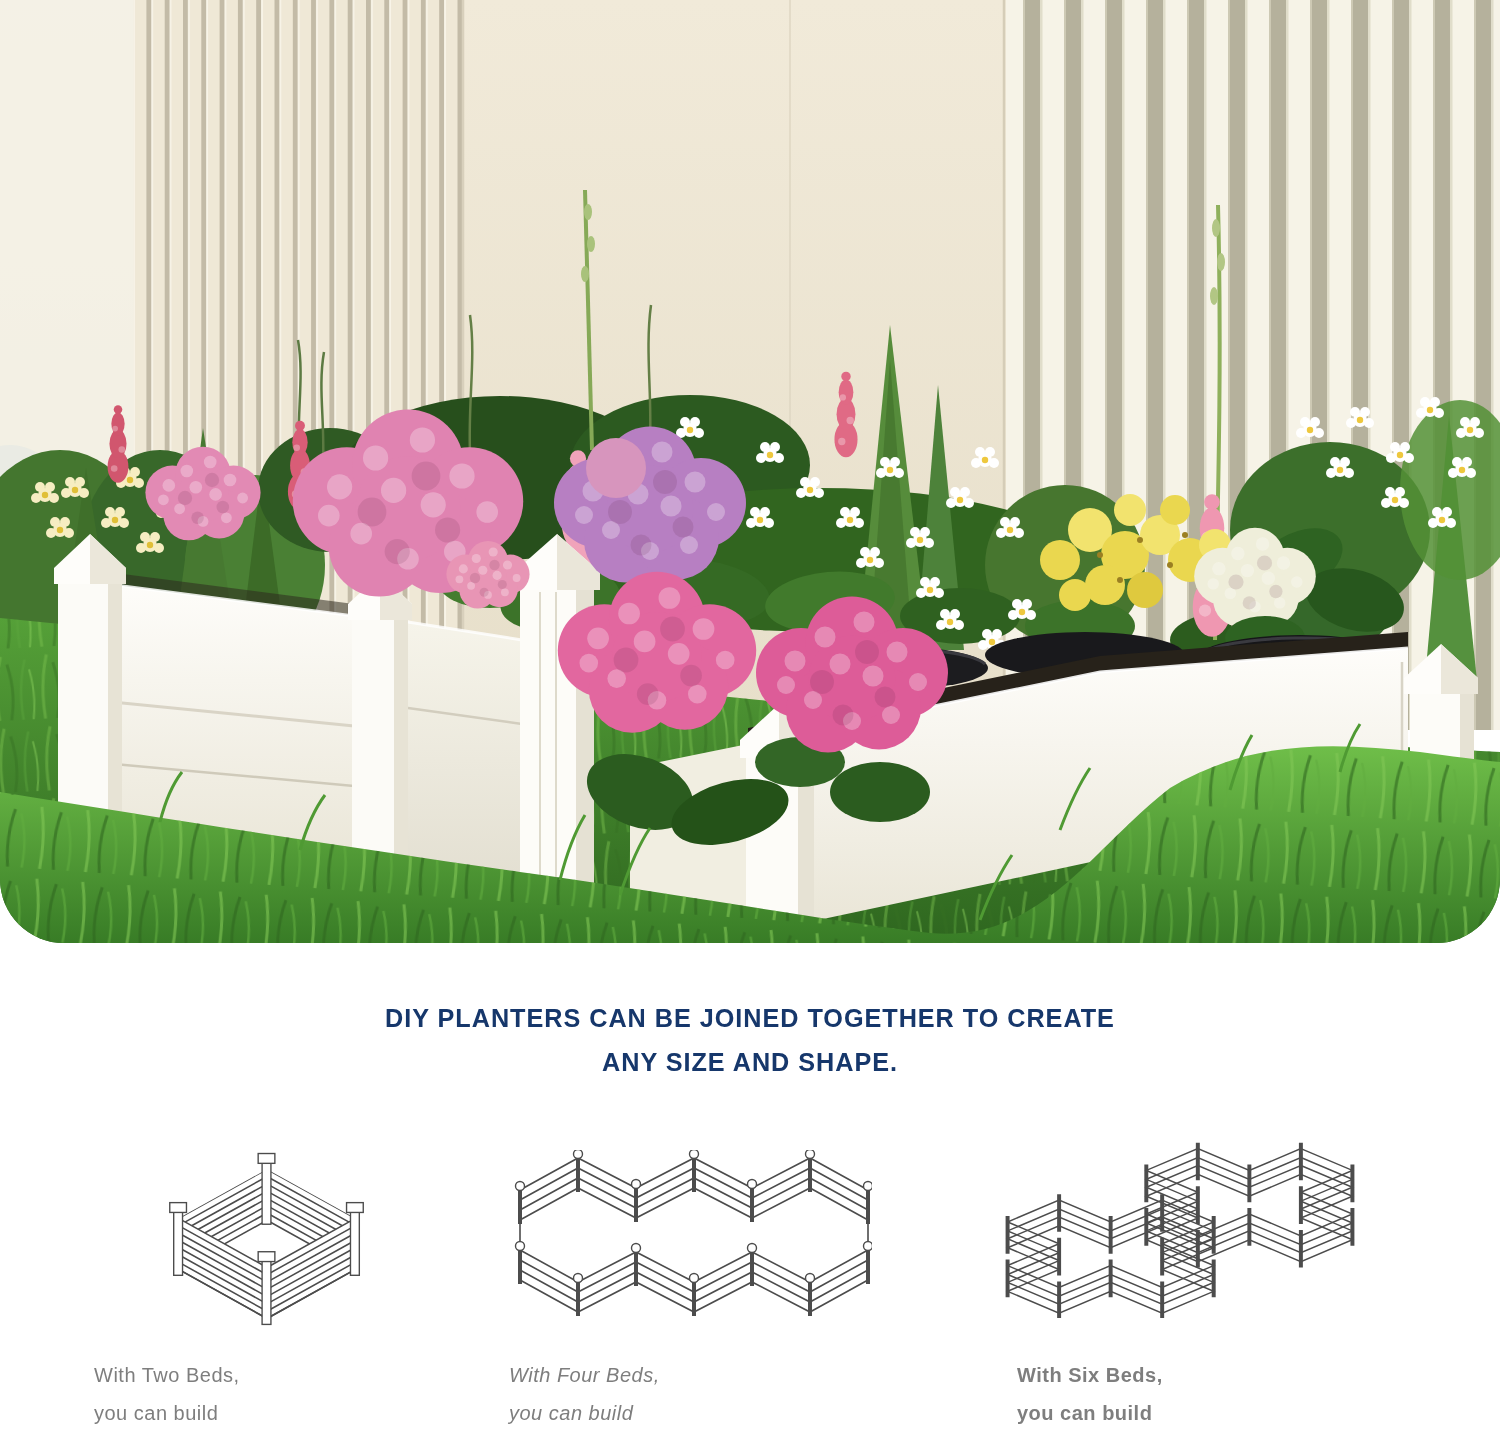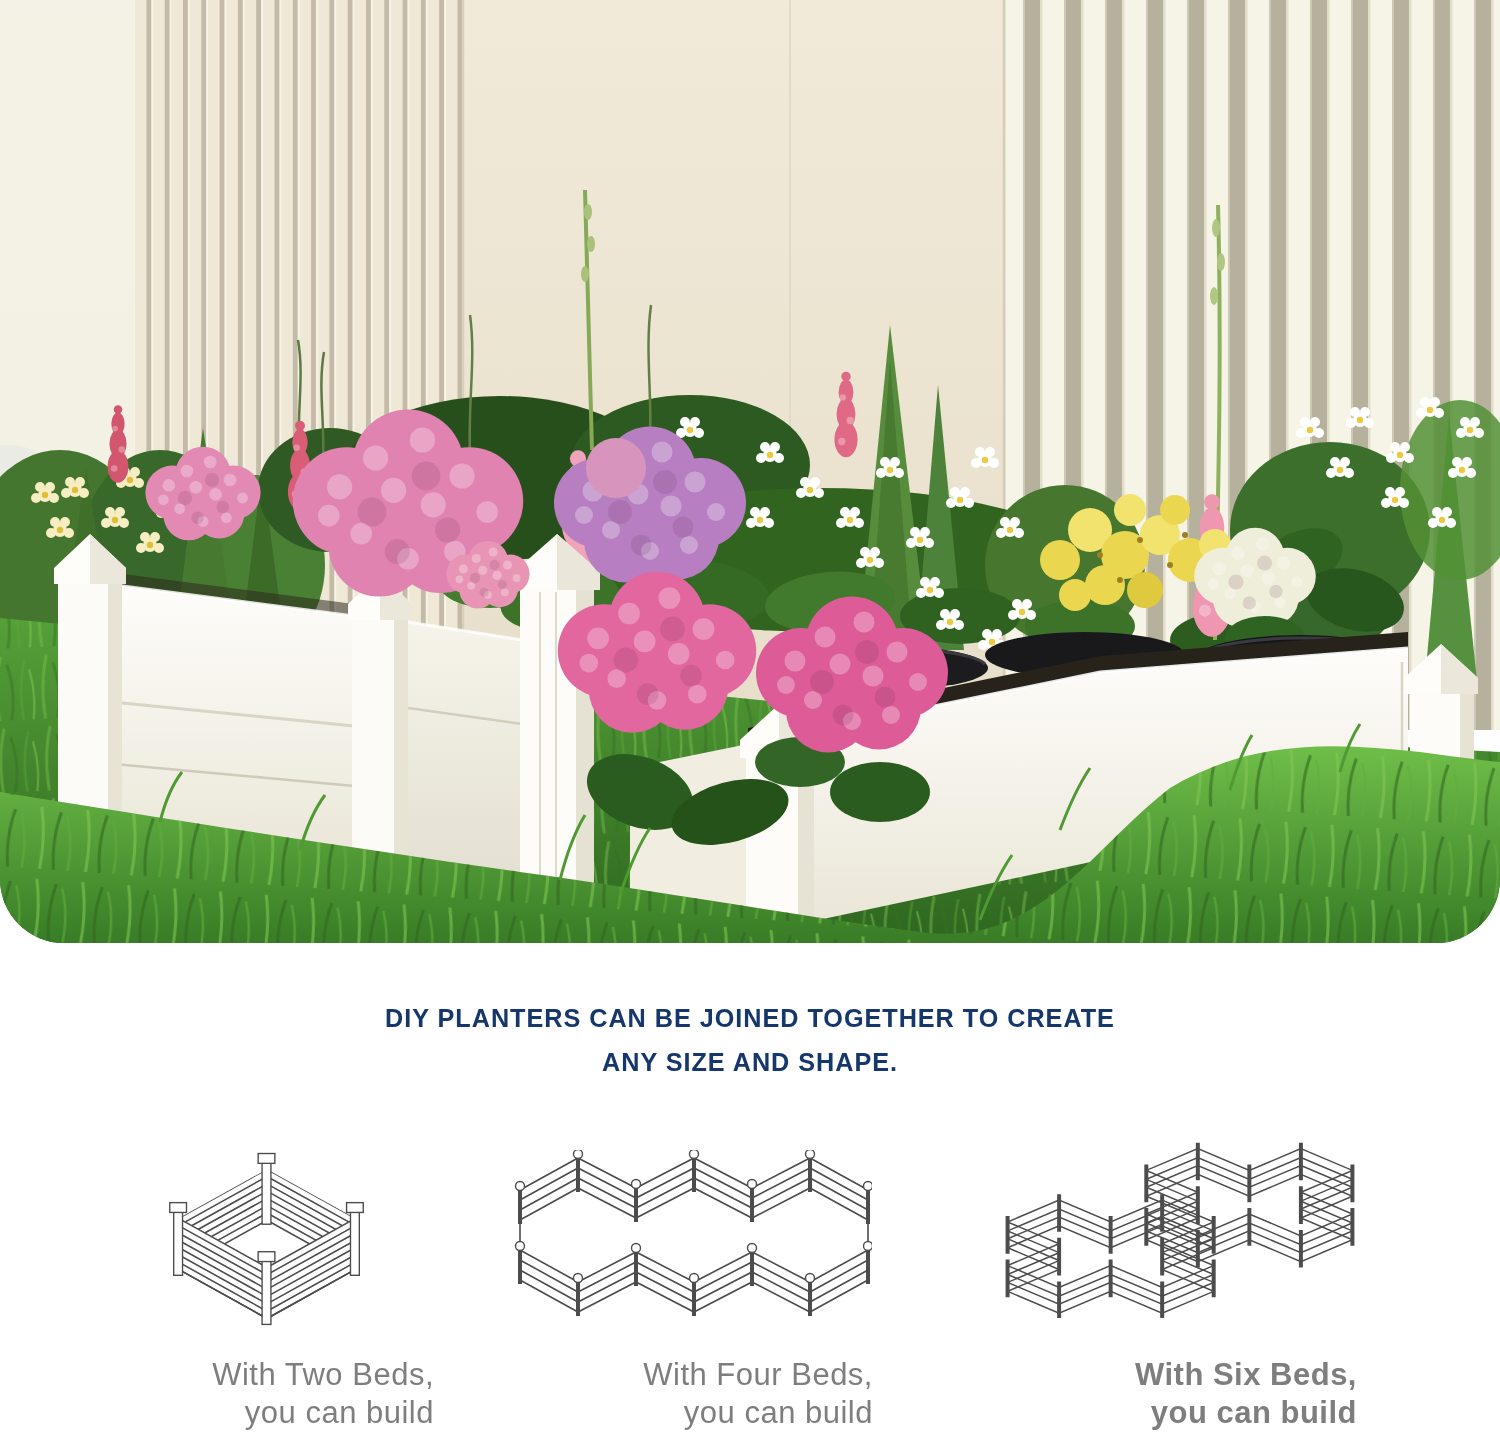--- a/index.html
+++ b/index.html
@@ -7,23 +7,23 @@
   .photo{position:absolute;left:0;top:0;width:1500px;height:943px;border-radius:0 0 64px 64px;overflow:hidden;}
   .photo svg{display:block;width:1500px;height:943px;}
   .headline{position:absolute;top:996px;left:0;width:1500px;text-align:center;color:#16376B;
             font-weight:700;font-size:26px;line-height:44px;letter-spacing:1px;margin:0;}
   .headline span{display:block;transform:scaleX(.97);transform-origin:center;}
   .diagram{position:absolute;}
   .diagram svg{display:block;width:100%;height:100%;}
   .d1{left:157px;top:1143px;width:220px;height:188px;}
   .d2{left:508px;top:1150px;width:364px;height:172px;}
   .d3{left:962px;top:1118px;width:436px;height:200px;}
-  .cap{position:absolute;top:1356px;width:340px;text-align:right;color:#7E7E7E;
-       font-weight:400;font-size:31px;line-height:38px;letter-spacing:.5px;}
-  .cap1{left:94px;}  .cap2{left:533px;}  .cap3{left:1017px;font-weight:bold;}
+  .cap{position:absolute;top:1356px;width:340px;text-align:left;color:#7E7E7E;
+       font-weight:400;font-size:20px;line-height:38px;letter-spacing:.5px;}
+  .cap1{left:94px;}  .cap2{left:509px;font-style:italic;}  .cap3{left:1017px;font-weight:bold;}
   figure{margin:0;padding:0;}
 </style>
 </head>
 <body>
 
 <div class="photo" aria-label="White vinyl raised garden beds joined in an L-shape, planted with pink hydrangeas, lupines, daisies and yellow chrysanthemums on a lawn in front of a cream slatted wall">
 <svg viewBox="0 0 1500 943" preserveAspectRatio="none">
   <defs>
     <linearGradient id="wallG" x1="0" y1="0" x2="0" y2="1">
       <stop offset="0" stop-color="#f1ead9"></stop>

